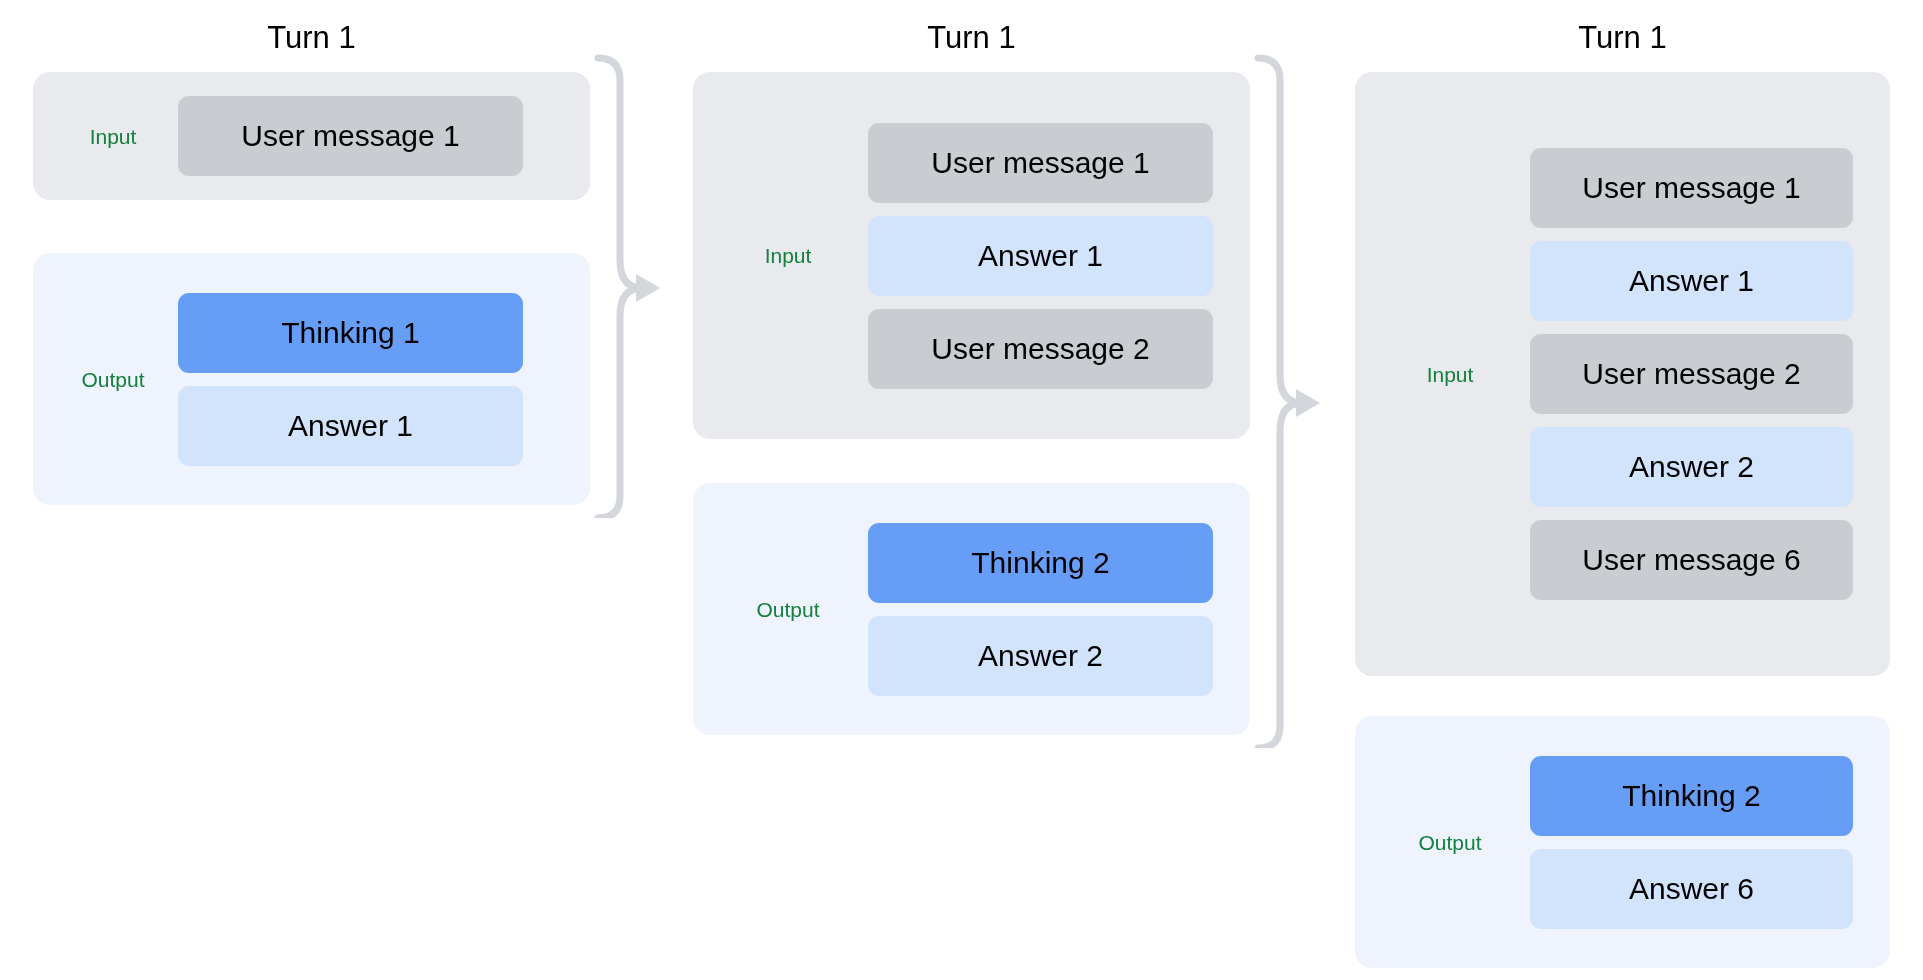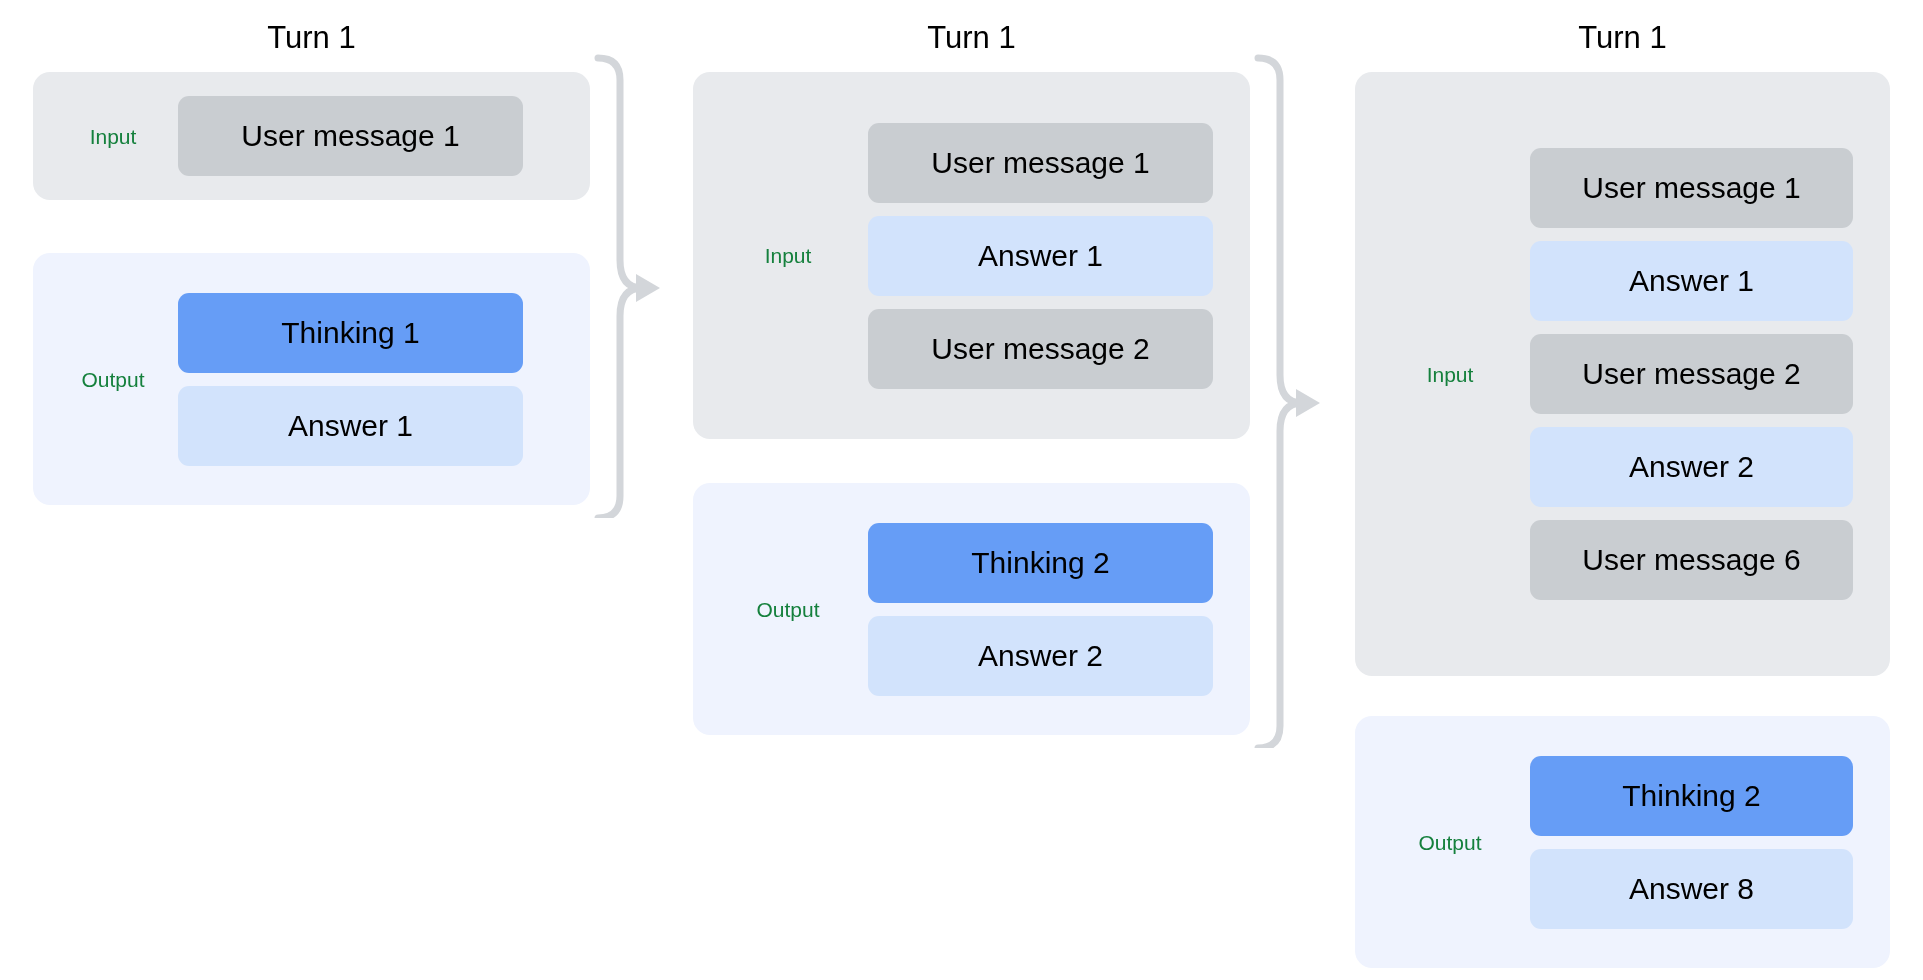--- a/index.html
+++ b/index.html
@@ -177,17 +177,17 @@
       <div class="chip user">User message 2</div>
       <div class="chip answer">Answer 2</div>
       <div class="chip user">User message 6</div>
     </div>
   </div>
 
   <div class="group output" id="group-turn3-output">
     <div class="group-label">Output</div>
     <div class="chips">
       <div class="chip thinking">Thinking 2</div>
-      <div class="chip answer">Answer 8</div>
+      <div class="chip answer">Answer 6</div>
     </div>
   </div>
 
 </div>
 
 </body></html>

